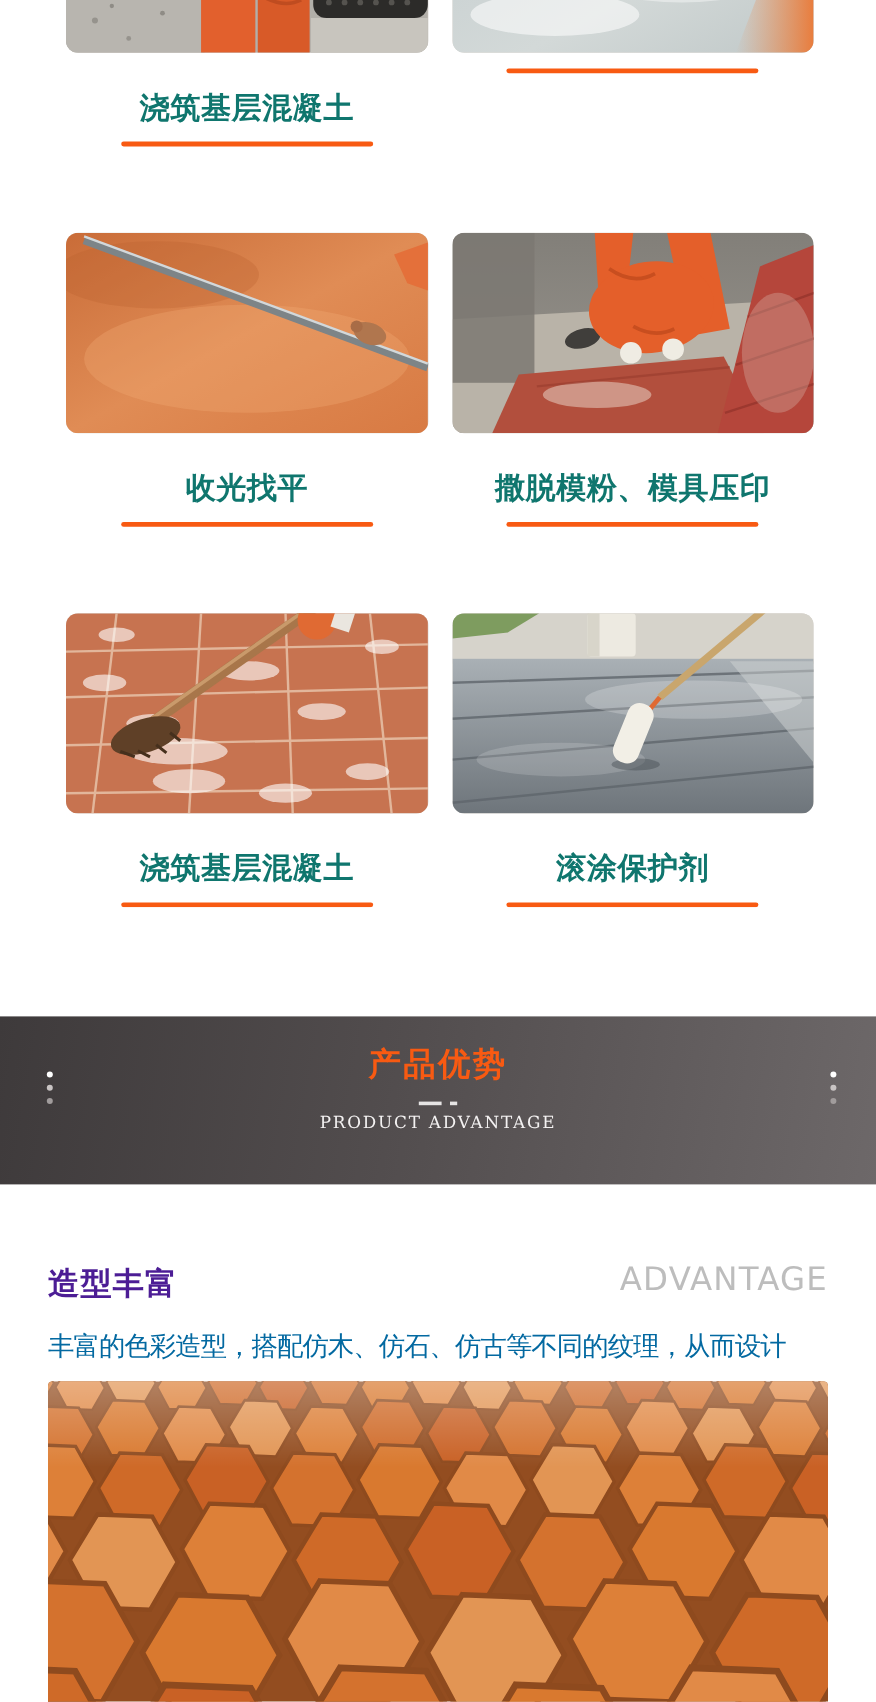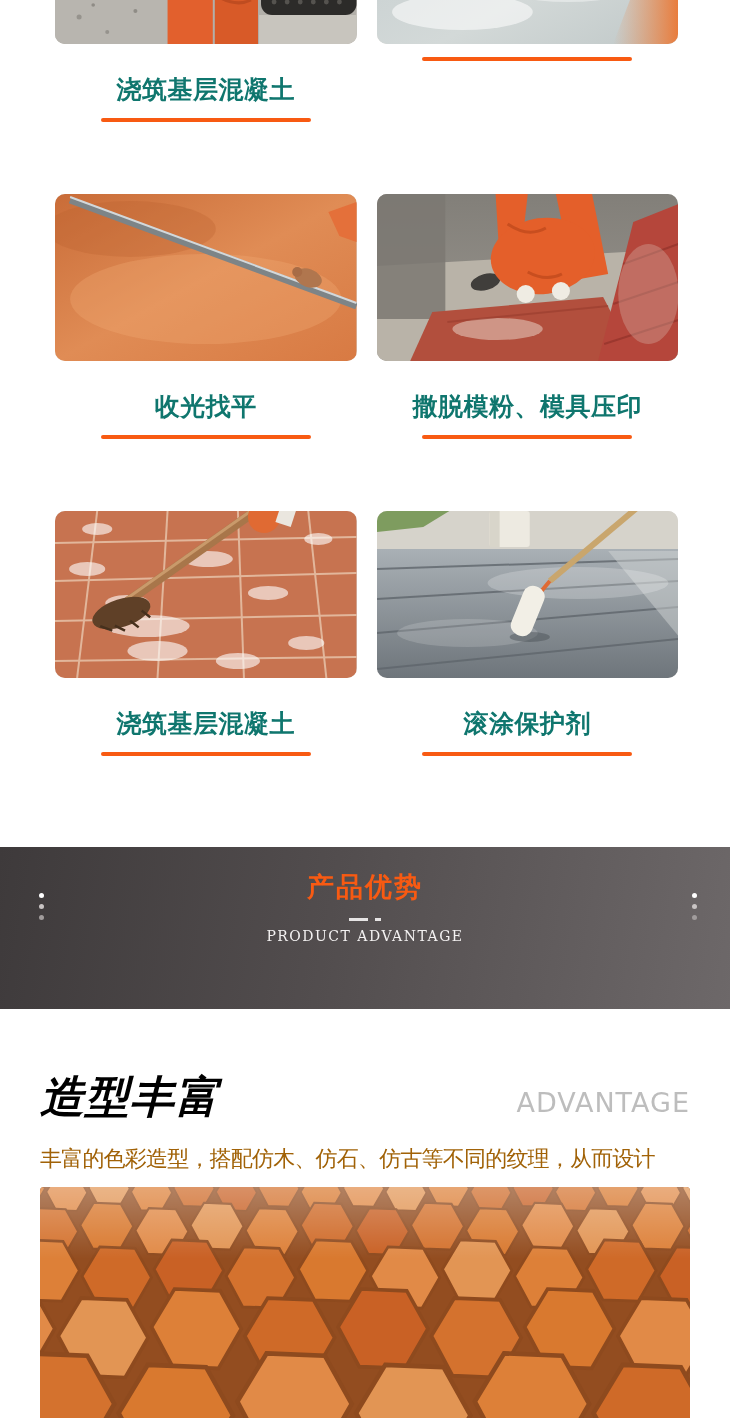--- a/index.html
+++ b/index.html
@@ -8,41 +8,41 @@
     font-family:"DejaVu Sans","Liberation Sans",sans-serif;
     position:relative;
   }
   .process{overflow:hidden;padding:0 52px 0 55px;}
   .grid{display:grid;grid-template-columns:1fr 1fr;column-gap:20px;row-gap:72px;margin-top:-123px;}
   .photo{height:167px;border-radius:10px;overflow:hidden;background:#d8d5d0;}
   .photo svg{display:block;width:100%;height:100%;}
   .caption{margin-top:31px;text-align:center;font-size:25px;font-weight:bold;color:#0f766e;line-height:30px;letter-spacing:0.5px;}
   .underline{width:210px;height:4px;border-radius:2px;margin:13px auto 0;background:var(--accent,#f85a12);}
 
-  .banner{position:relative;height:162px;margin-top:91px;
+  .banner{position:relative;height:140px;margin-top:91px;
     background:linear-gradient(100deg,#3e3a3b 0%,#524d4e 45%,#6d6869 100%);
     display:flex;flex-direction:column;align-items:center;}
   .banner-title{margin-top:22px;font-size:27px;font-weight:bold;color:var(--accent,#f85a12);letter-spacing:2px;}
   .banner-divider{margin-top:13px;display:flex;align-items:center;gap:7px;height:3px;}
   .dash-long{width:19px;height:3px;background:#e6e4e4;display:inline-block;}
   .dash-short{width:6px;height:3px;background:#e6e4e4;display:inline-block;}
   .banner-subtitle{margin-top:7px;font-family:"DejaVu Serif","Liberation Serif",serif;font-size:14px;color:#f4f2f2;letter-spacing:1.5px;}
   .dots{position:absolute;top:46px;display:flex;flex-direction:column;gap:6px;}
   .dots-left{left:39px;}
   .dots-right{right:33px;}
   .dots span{width:5px;height:5px;border-radius:50%;display:block;}
   .dots span:nth-child(1){background:#ffffff;}
   .dots span:nth-child(2){background:#c9c4c4;}
   .dots span:nth-child(3){background:#a19c9c;}
 
   .adv{padding:0 40px;}
   .adv-head{display:flex;justify-content:space-between;align-items:flex-end;margin-top:66px;}
-  .adv-head h2{margin:0;font-size:44px;font-weight:bold;color:#000000;letter-spacing:1px;line-height:1;font-style:italic;}
+  .adv-head h2{margin:0;font-size:26px;font-weight:bold;color:#4c1d95;letter-spacing:1px;line-height:1;}
   .adv-en{font-size:27px;font-weight:normal;color:#bdbdbd;letter-spacing:1px;line-height:1;margin-bottom:3px;}
-  .adv-body{margin:24px 0 0;font-size:22px;color:#a16207;line-height:32px;letter-spacing:-0.8px;}
+  .adv-body{margin:24px 0 0;font-size:22px;color:#0369a1;line-height:32px;letter-spacing:-0.8px;}
   .adv-body span{display:block;}
   .adv-photo{margin-top:12px;height:290px;border-radius:4px;overflow:hidden;}
   .adv-photo svg{display:block;width:100%;height:100%;}
 </style>
 </head>
 <body>
 
 <div class="page">
 
   <section class="process">

